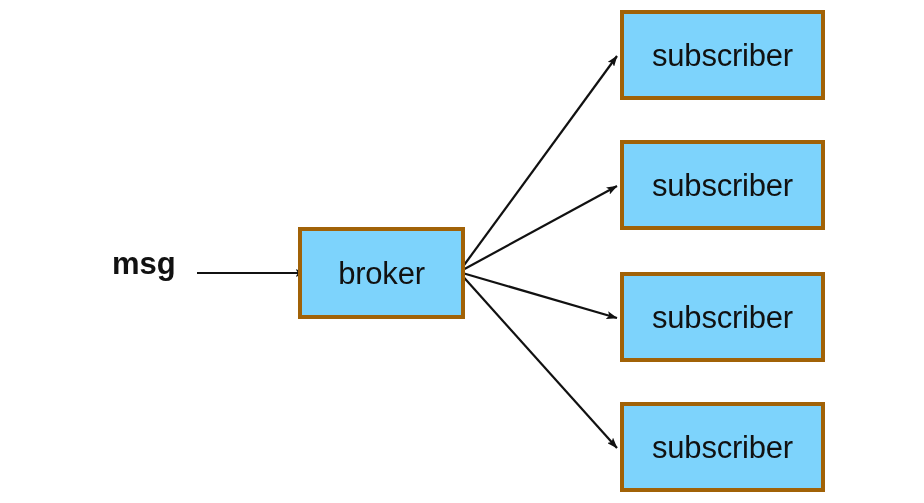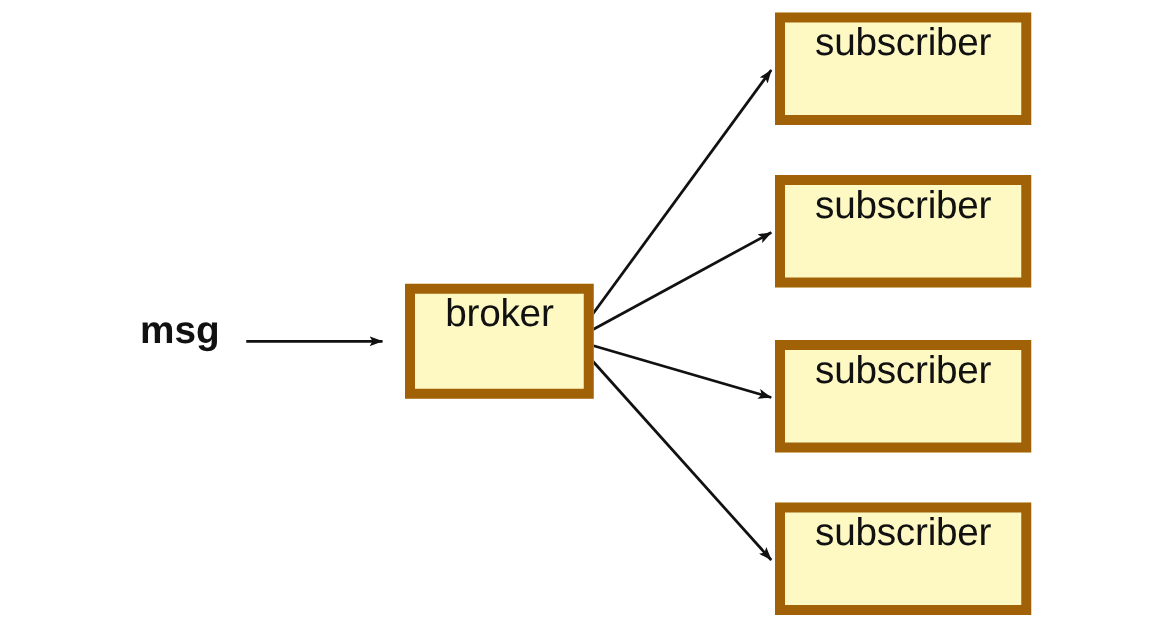--- a/index.html
+++ b/index.html
@@ -20,45 +20,45 @@
   #edge-layer {
     position: absolute;
     left: 0;
     top: 0;
     width: 924px;
     height: 503px;
   }
   .node-box {
     position: absolute;
     box-sizing: border-box;
-    background: #fef9c3;
-    border: 8px solid #a16207;
+    background: #7dd3fc;
+    border: 4px solid #a16207;
     display: flex;
-    align-items: flex-start;
+    align-items: center;
     justify-content: center;
   }
   .node-label {
     font-family: "Liberation Sans", sans-serif;
     font-size: 31px;
     font-weight: 400;
     color: #111111;
     line-height: 1;
     letter-spacing: -0.2px;
     white-space: nowrap;
   }
   .free-label {
     position: absolute;
     font-family: "Liberation Sans", sans-serif;
     font-size: 31px;
     font-weight: 600;
     color: #111111;
     line-height: 1;
     white-space: nowrap;
   }
-  .node-broker { left: 324px; top: 227px; width: 151px; height: 92px; }
+  .node-broker { left: 298px; top: 227px; width: 167px; height: 92px; }
   .node-sub-0  { left: 620px; top: 10px;  width: 205px; height: 90px; }
   .node-sub-1  { left: 620px; top: 140px; width: 205px; height: 90px; }
   .node-sub-2  { left: 620px; top: 272px; width: 205px; height: 90px; }
   .node-sub-3  { left: 620px; top: 402px; width: 205px; height: 90px; }
   .label-msg   { left: 112px; top: 248px; }
 </style>
 </head>
 <body>
 
 <div id="diagram-root">

